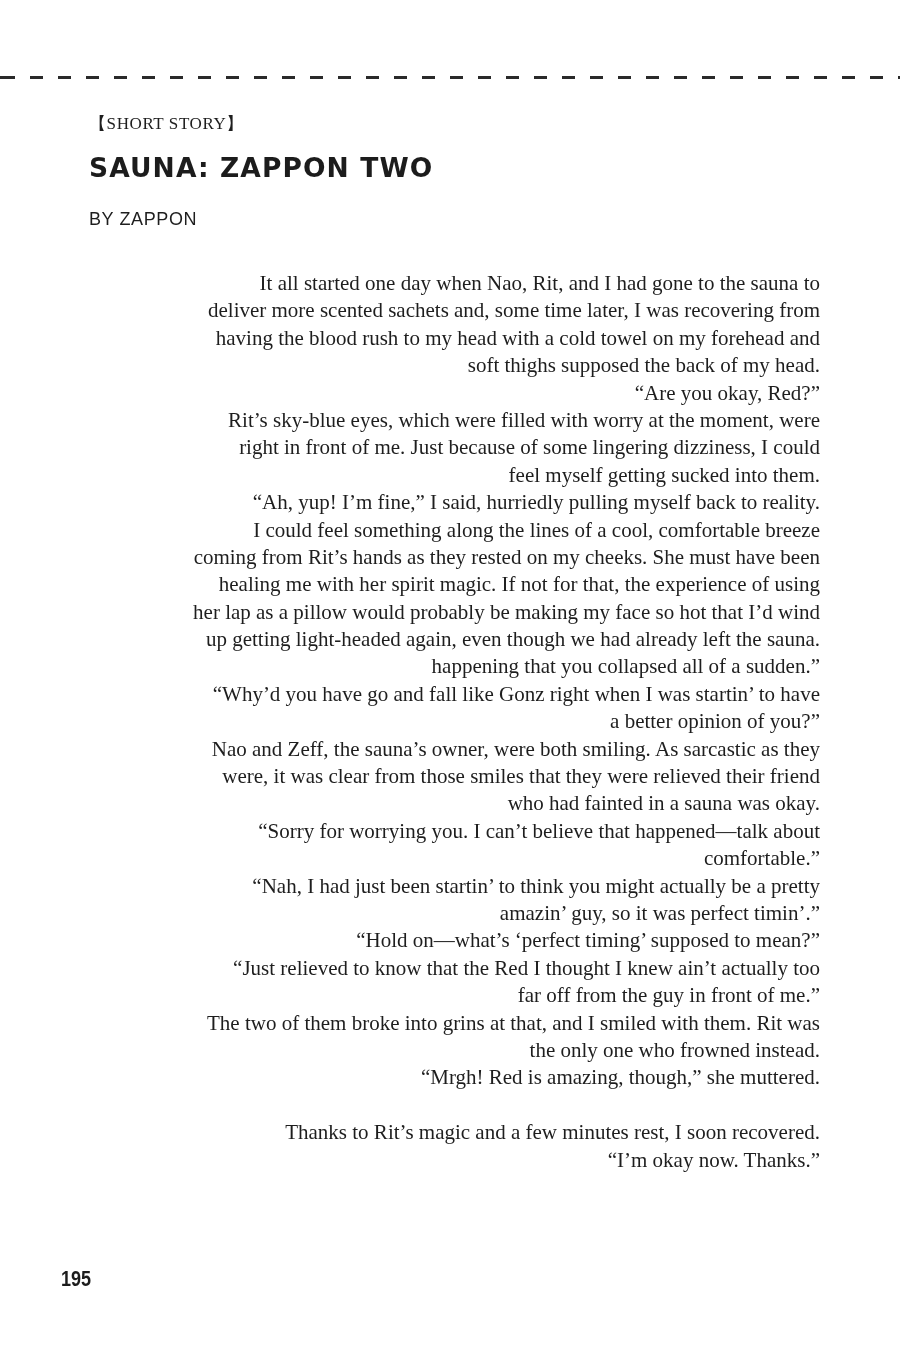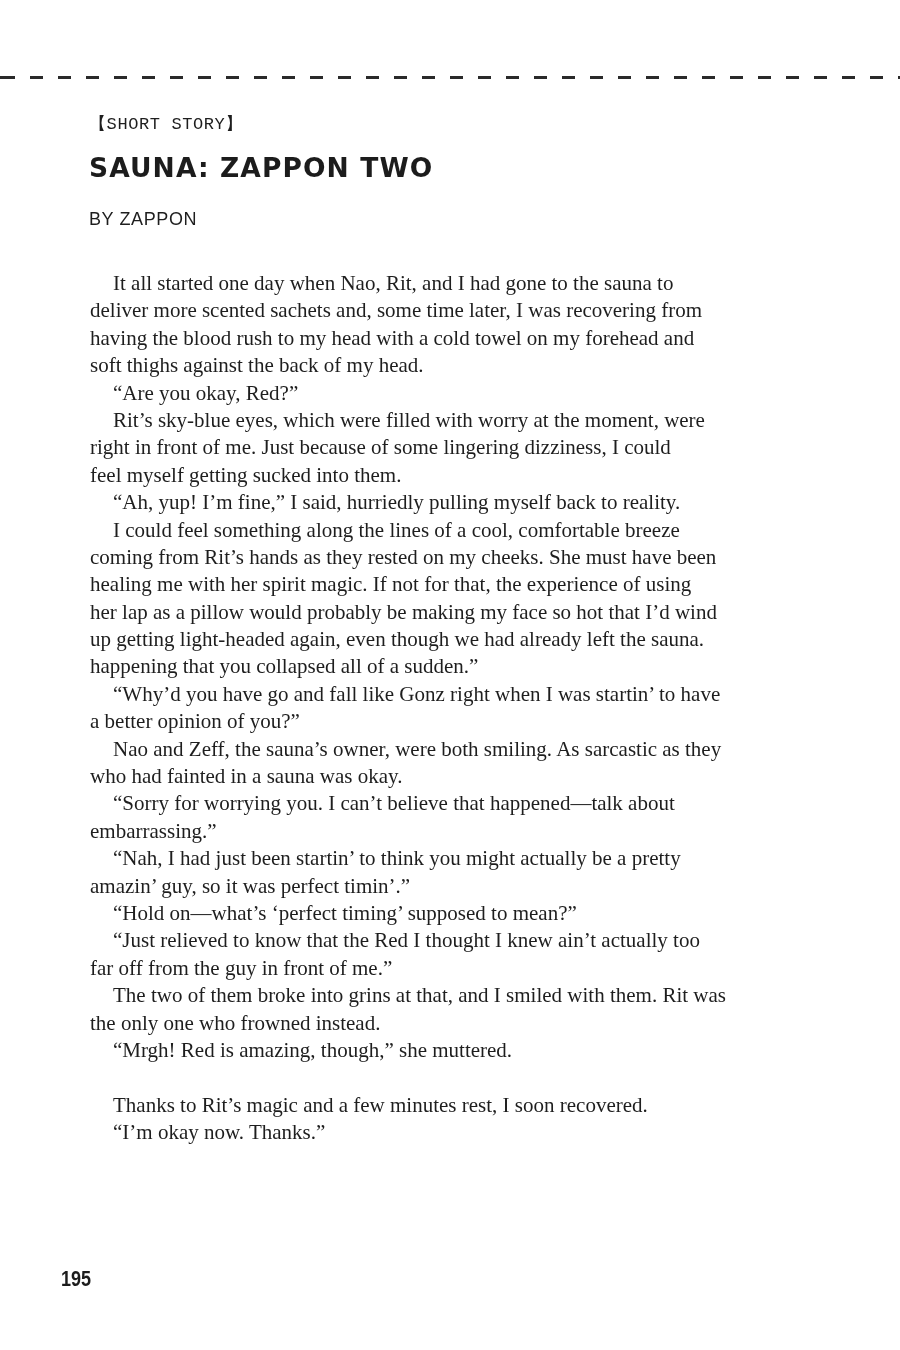--- a/index.html
+++ b/index.html
@@ -26,21 +26,21 @@
         #2a2a2a 13px,
         transparent 13px,
         transparent 28px
       );
       background-position: 2px 0;
     }
     .kicker {
       position: absolute;
       left: 89px;
       top: 112px;
-      font-family: Liberation Mono, monospace;
+      font-family: Liberation Serif, serif;
       font-size: 17px;
       letter-spacing: 0.6px;
       color: #1e1e1e;
       white-space: nowrap;
     }
     .title {
       position: absolute;
       left: 89px;
       top: 152px;
       font-family: "DejaVu Sans", sans-serif;
@@ -67,20 +67,21 @@
       width: 730px;
       font-family: "Liberation Serif", serif;
       font-size: 21px;
       line-height: 27.4px;
       color: #1e1e1e;
     }
     .line {
       display: block;
       white-space: nowrap;
       height: 27.4px;
+      text-align: right;
     }
     .line.indent {
       padding-left: 23px;
     }
     .line.blank {
       height: 27.4px;
     }
     .page-number {
       position: absolute;
       left: 61px;
@@ -99,38 +100,39 @@
 <div class="dash-rule"></div>
 
 <div class="kicker">【SHORT STORY】</div>
 <div class="title">SAUNA: ZAPPON TWO</div>
 <div class="byline">BY ZAPPON</div>
 
 <div class="body-text">
   <span class="line indent">It all started one day when Nao, Rit, and I had gone to the sauna to</span>
   <span class="line">deliver more scented sachets and, some time later, I was recovering from</span>
   <span class="line">having the blood rush to my head with a cold towel on my forehead and</span>
-  <span class="line">soft thighs against the back of my head.</span>
+  <span class="line">soft thighs supposed the back of my head.</span>
   <span class="line indent">“Are you okay, Red?”</span>
   <span class="line indent">Rit’s sky-blue eyes, which were filled with worry at the moment, were</span>
   <span class="line">right in front of me. Just because of some lingering dizziness, I could</span>
   <span class="line">feel myself getting sucked into them.</span>
   <span class="line indent">“Ah, yup! I’m fine,” I said, hurriedly pulling myself back to reality.</span>
   <span class="line indent">I could feel something along the lines of a cool, comfortable breeze</span>
   <span class="line">coming from Rit’s hands as they rested on my cheeks. She must have been</span>
   <span class="line">healing me with her spirit magic. If not for that, the experience of using</span>
   <span class="line">her lap as a pillow would probably be making my face so hot that I’d wind</span>
   <span class="line">up getting light-headed again, even though we had already left the sauna.</span>
   <span class="line">happening that you collapsed all of a sudden.”</span>
   <span class="line indent">“Why’d you have go and fall like Gonz right when I was startin’ to have</span>
   <span class="line">a better opinion of you?”</span>
   <span class="line indent">Nao and Zeff, the sauna’s owner, were both smiling. As sarcastic as they</span>
+  <span class="line">were, it was clear from those smiles that they were relieved their friend</span>
   <span class="line">who had fainted in a sauna was okay.</span>
   <span class="line indent">“Sorry for worrying you. I can’t believe that happened—talk about</span>
-  <span class="line">embarrassing.”</span>
+  <span class="line">comfortable.”</span>
   <span class="line indent">“Nah, I had just been startin’ to think you might actually be a pretty</span>
   <span class="line">amazin’ guy, so it was perfect timin’.”</span>
   <span class="line indent">“Hold on—what’s ‘perfect timing’ supposed to mean?”</span>
   <span class="line indent">“Just relieved to know that the Red I thought I knew ain’t actually too</span>
   <span class="line">far off from the guy in front of me.”</span>
   <span class="line indent">The two of them broke into grins at that, and I smiled with them. Rit was</span>
   <span class="line">the only one who frowned instead.</span>
   <span class="line indent">“Mrgh! Red is amazing, though,” she muttered.</span>
   <span class="line blank"></span>
   <span class="line indent">Thanks to Rit’s magic and a few minutes rest, I soon recovered.</span>

